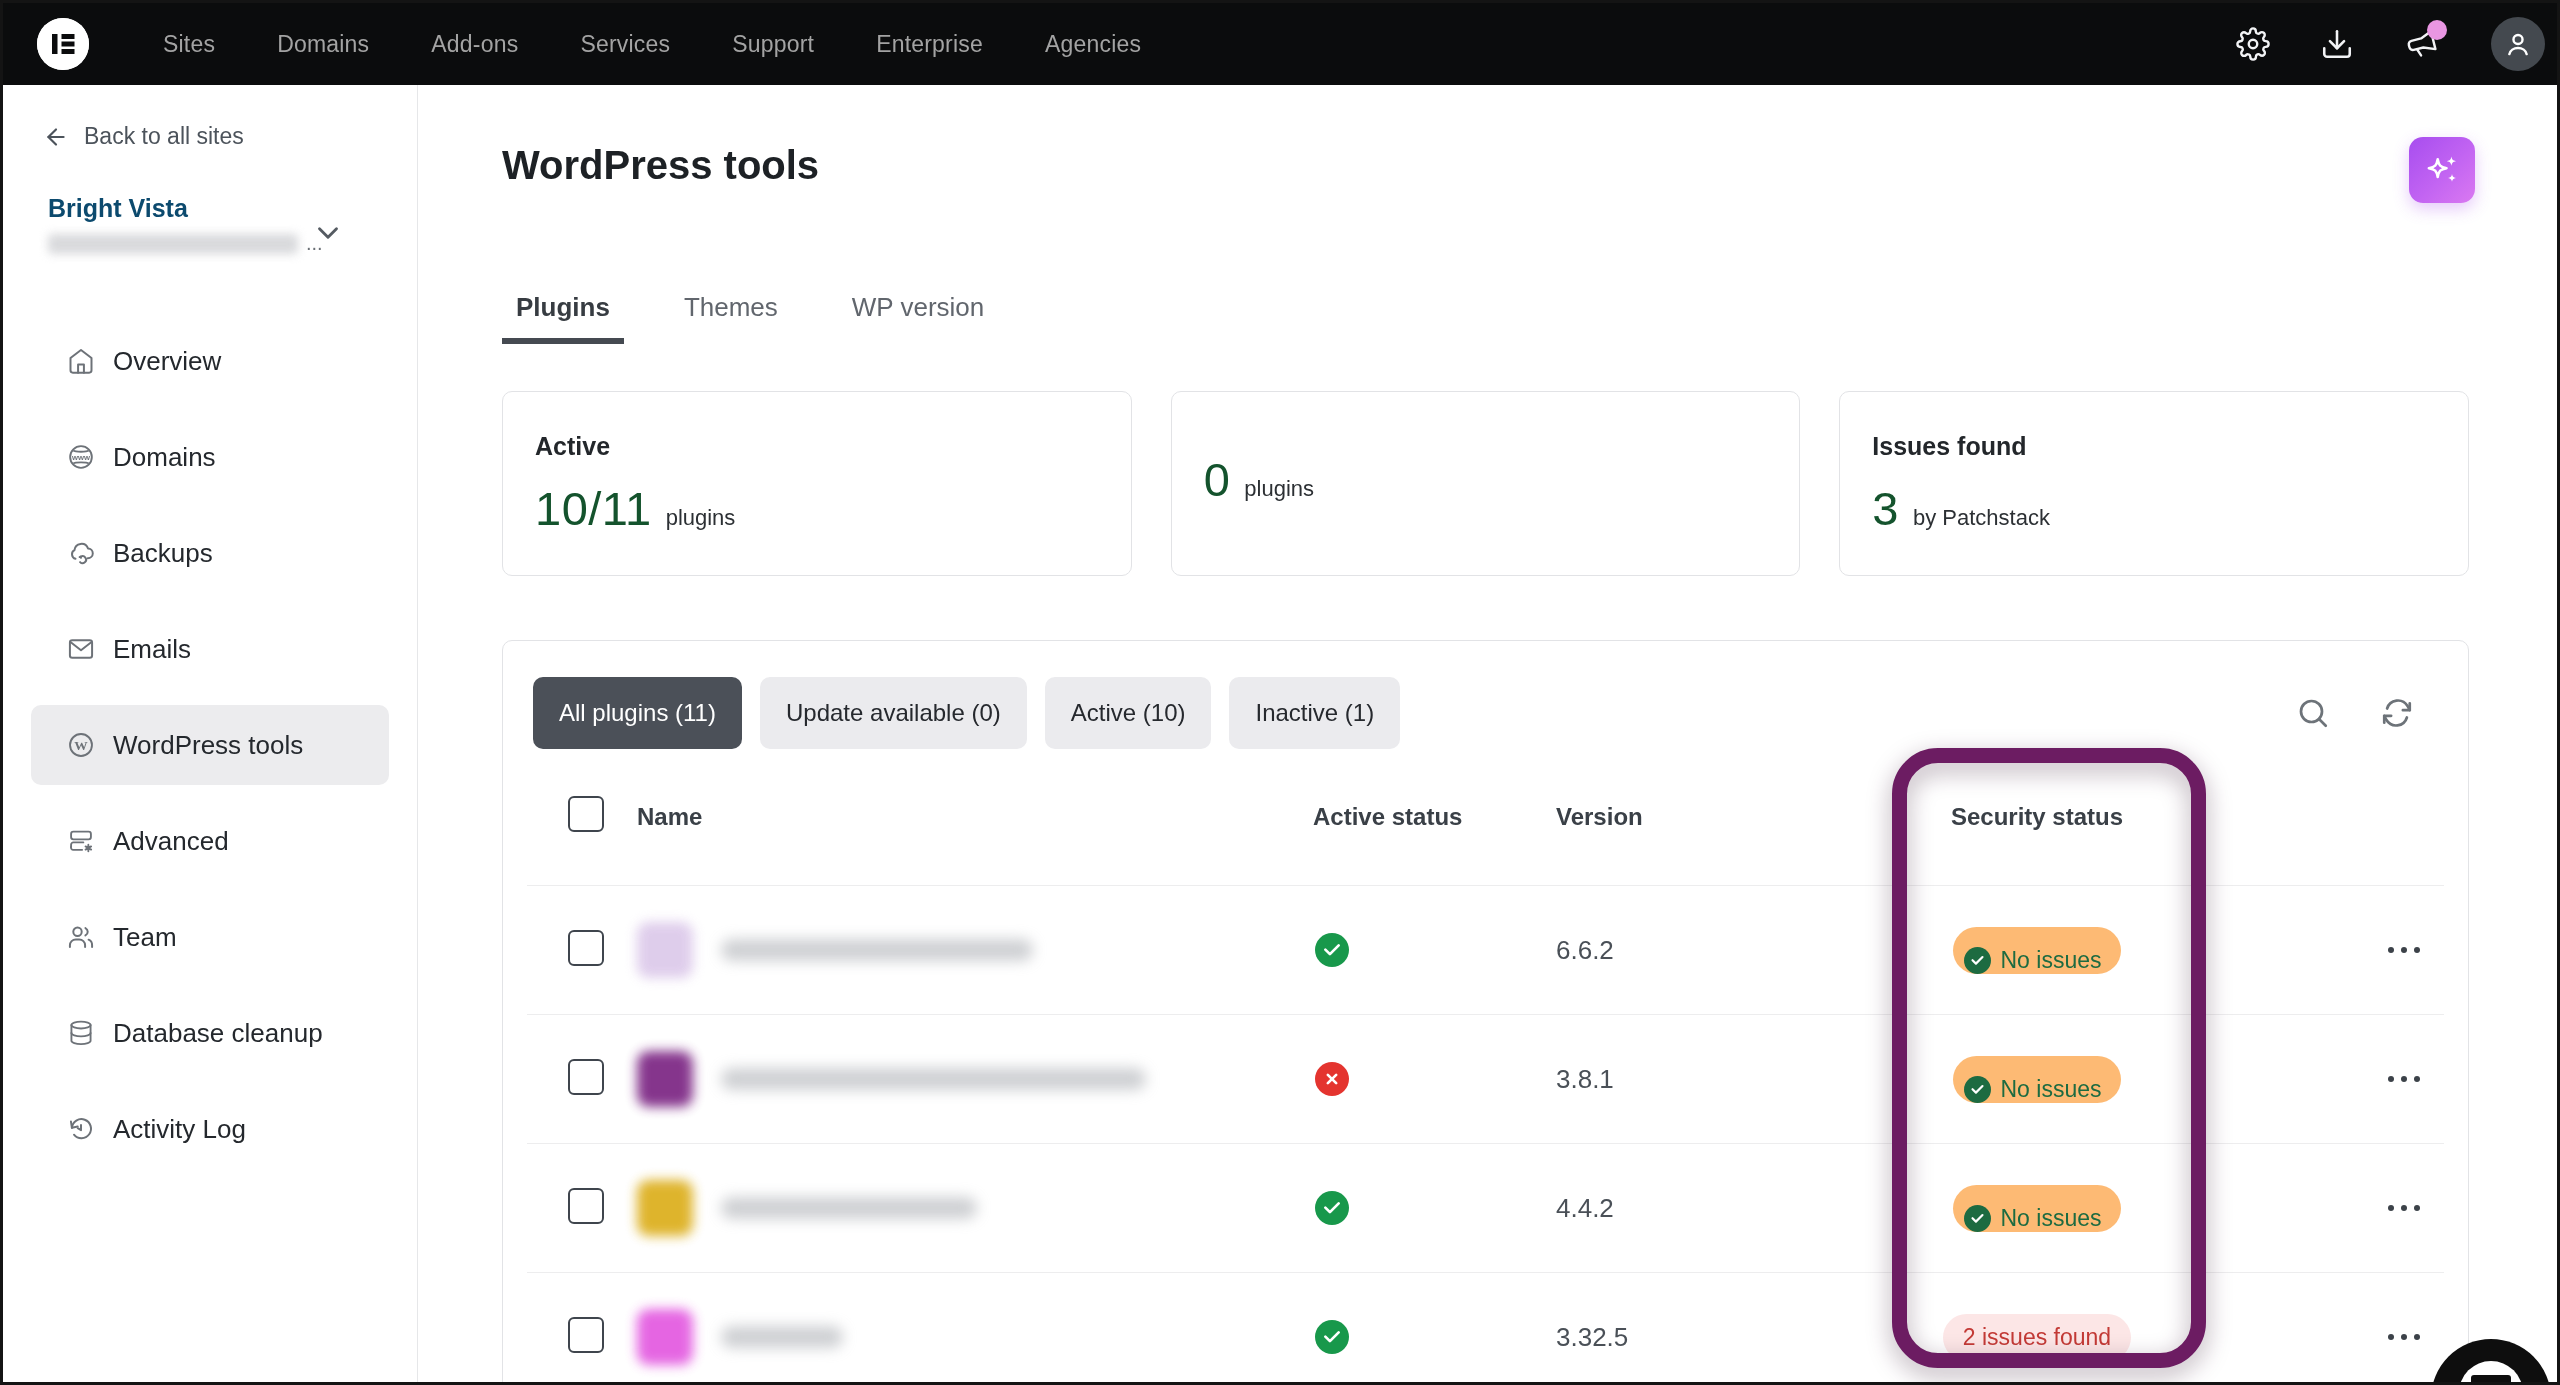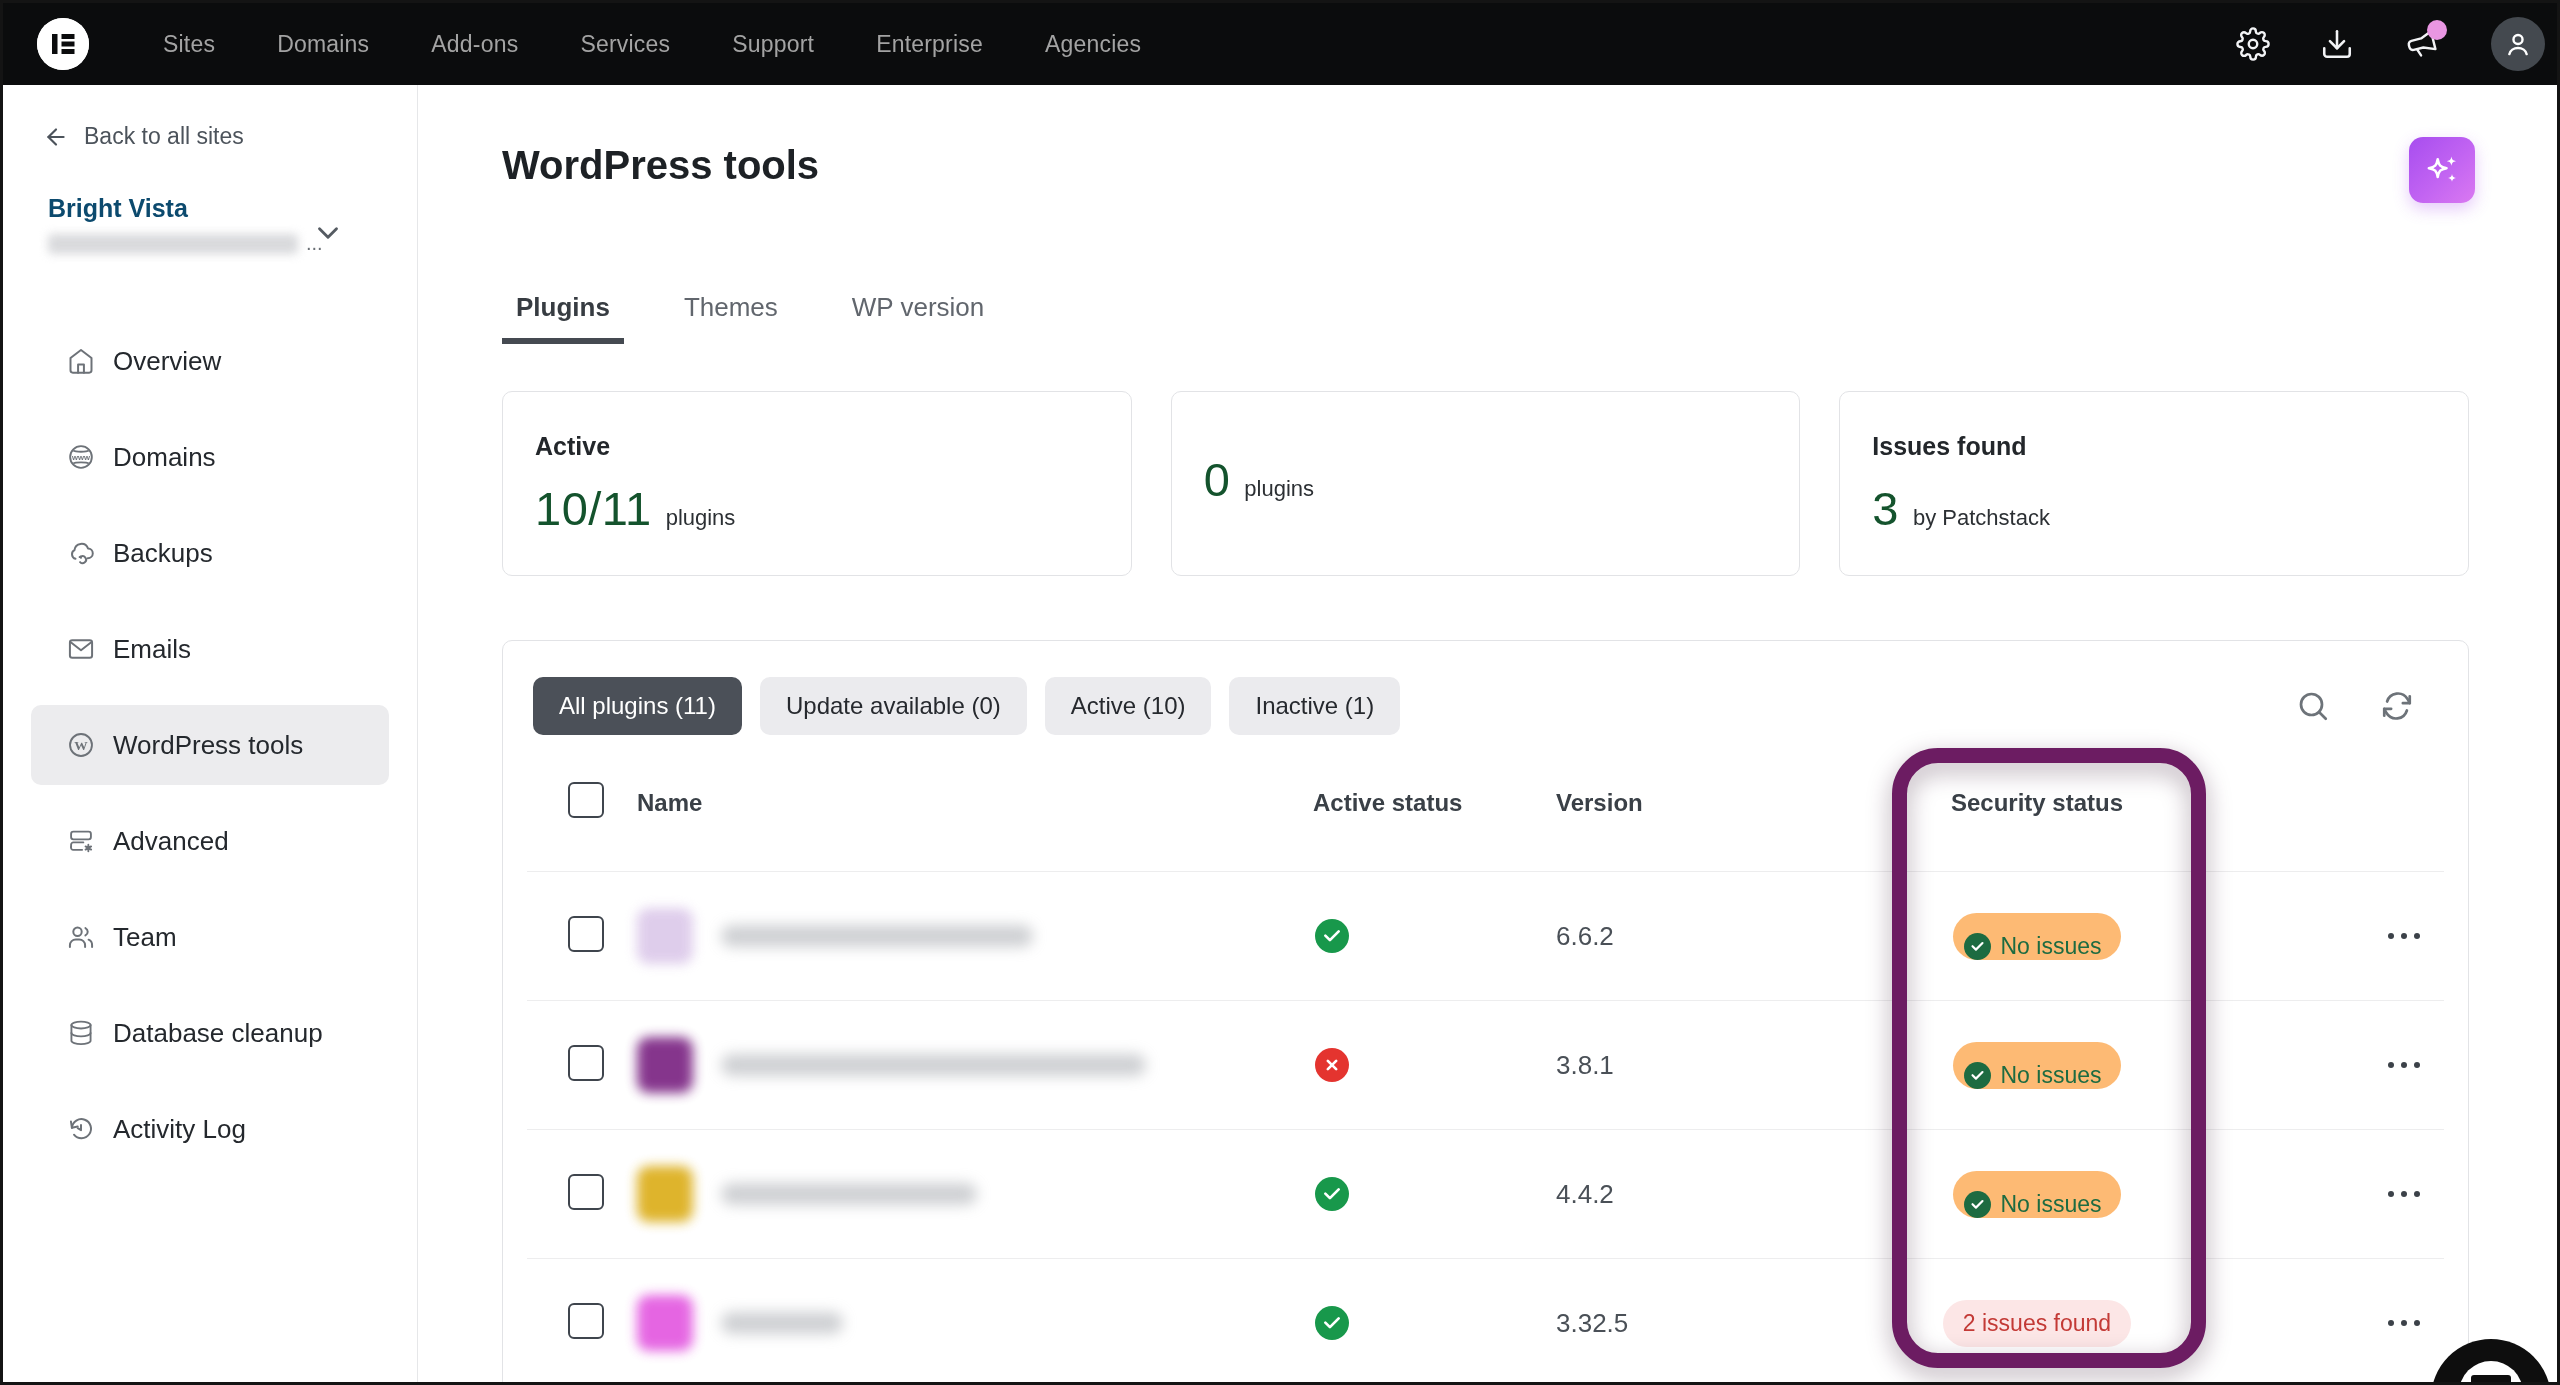--- a/index.html
+++ b/index.html
@@ -66,21 +66,21 @@
   .stat-card{ flex:1; height:185px; background:#fff; border:1px solid #e2e3e6; border-radius:10px;
     padding:40px 32px 0 32px; }
   .stat-label{ font-size:25px; font-weight:600; color:#23272b; }
   .stat-value-row{ margin-top:20px; display:flex; align-items:baseline; gap:14px; }
   .stat-value{ font-size:47px; font-weight:normal; color:#14532d; letter-spacing:.5px;}
   .stat-suffix{ font-size:22px; color:#2c3034; }
   
   .table-card{ position:absolute; left:84px; right:88px; top:555px; bottom:-12px;
     background:#fff; border:1px solid #e2e3e6; border-radius:10px; overflow:hidden;}
   .chips-row{ display:flex; align-items:center; gap:18px; padding:36px 30px 0 30px; }
-  .chip{ height:58px; border-radius:10px; background:#ebebee; color:#26292e; border:none;
+  .chip{ height:72px; border-radius:10px; background:#ebebee; color:#26292e; border:none;
     font-size:24px; font-family:inherit; padding:0 26px; display:flex; align-items:center; cursor:pointer;}
   .chip.active{ background:#4b5058; color:#fff; }
   .tools-icons{ margin-left:auto; display:flex; align-items:center; gap:46px; padding-right:22px;}
   .tool-btn{ width:38px; height:38px; border:none; background:transparent; color:#6d7379;
     display:flex; align-items:center; justify-content:center; cursor:pointer;}
   .tool-btn svg{ width:36px; height:36px; }
   .tgrid{ display:grid; grid-template-columns:110px 610px 250px 330px 420px 1fr;
     align-items:center; padding:0 24px; }
   .thead{ height:136px; font-size:24px; font-weight:bold; color:#3a4047; }
   .trow{ height:128px; }

